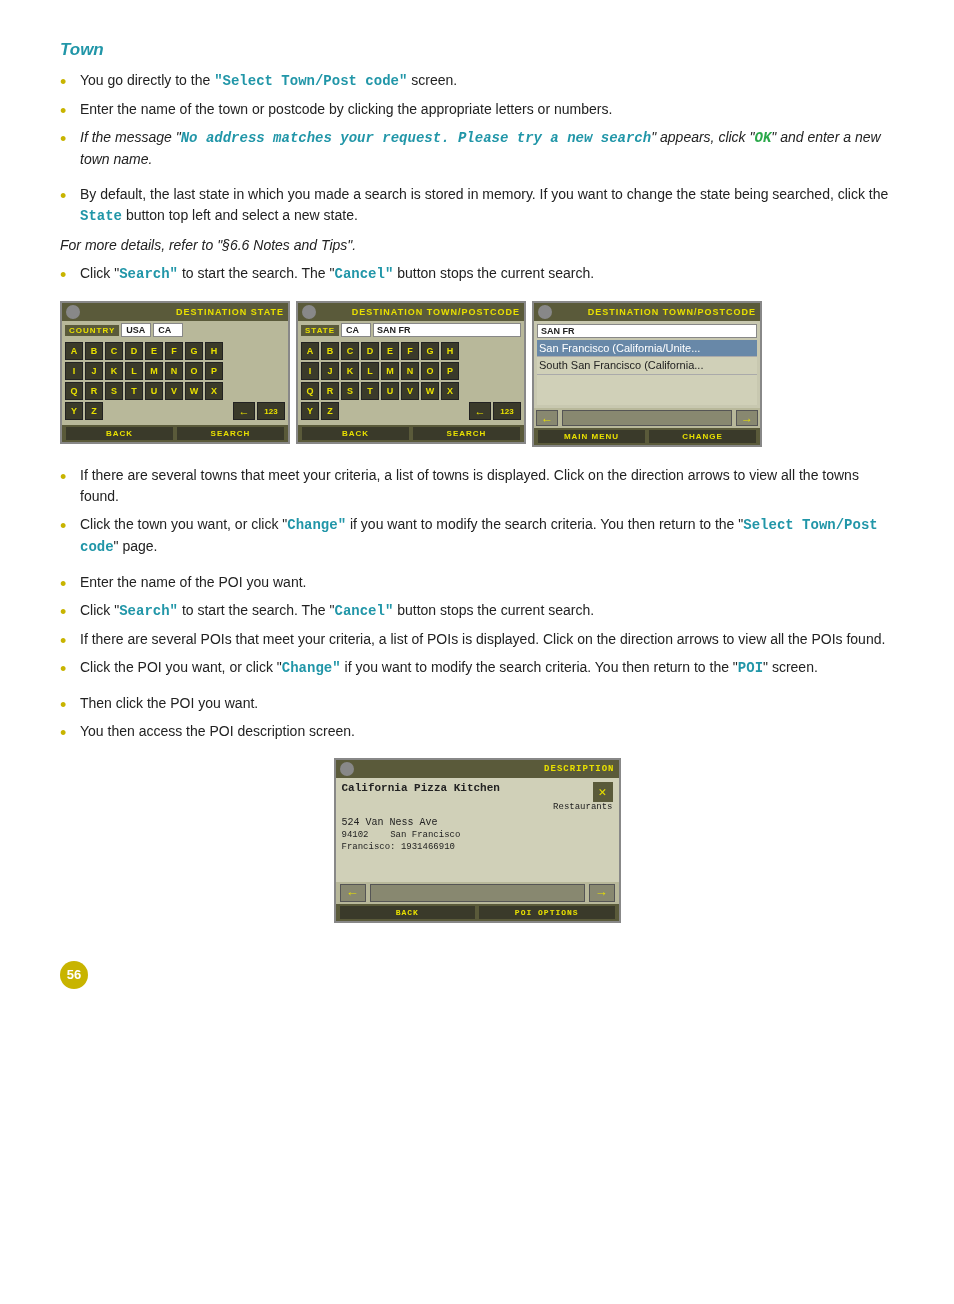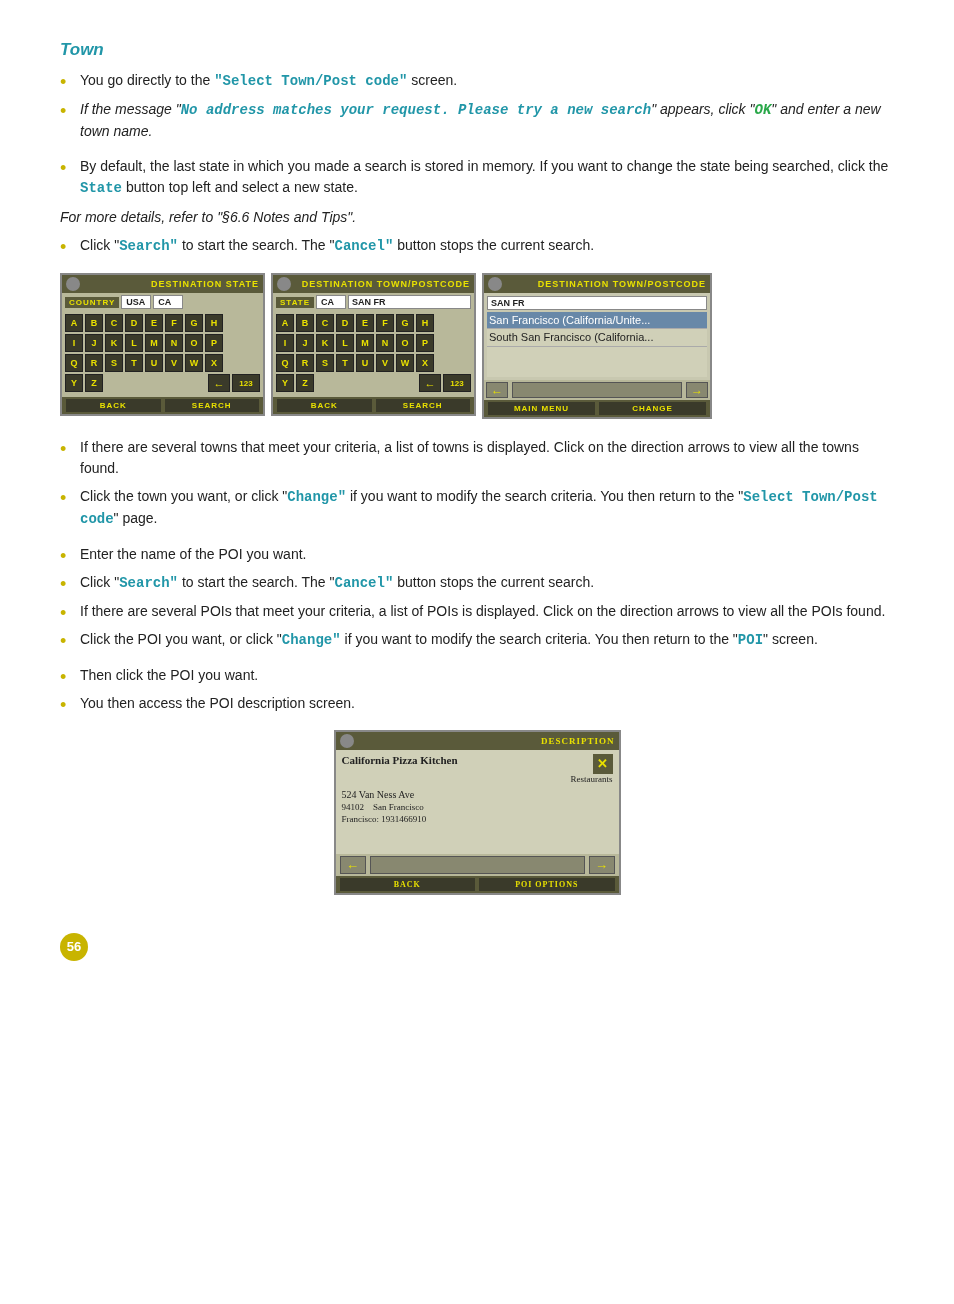--- a/index.html
+++ b/index.html
@@ -52,21 +52,21 @@
       display: flex;
       gap: 6px;
       margin: 16px 0 18px 0;
       align-items: flex-start;
     }
     .nav-screen {
       border: 2px solid #888;
       background: #d8d8c8;
       font-family: Arial, sans-serif;
       font-size: 10px;
-      width: 205px;
+      width: 230px;
       flex-shrink: 0;
     }
     .nav-screen.wide {
       width: 230px;
     }
     .nav-header-row {
       display: flex;
       align-items: center;
       background: #5a5a3a;
       padding: 2px 4px;
@@ -231,21 +231,21 @@
 
     
     .poi-screenshots-row {
       display: flex;
       justify-content: center;
       margin: 16px 0 8px 0;
     }
     .nav-screen-poi {
       border: 2px solid #888;
       background: #a3a3a3;
-      font-family: Liberation Serif, serif;
+      font-family: Liberation Mono, monospace;
       font-size: 10px;
       width: 287px;
     }
     .poi-header {
       display: flex;
       align-items: center;
       background: #5a5a3a;
       padding: 2px 4px;
     }
     .poi-header-icon {
@@ -359,20 +359,23 @@
     }
   </style>
 </head>
 <body>
 
 <div class="section-title">Town</div>
 
 <ul class="bullet-list">
   <li>
     You go directly to the <span class="highlight-teal">"Select Town/Post code"</span> screen.
+  </li>
+  <li>
+    Enter the name of the town or postcode by clicking the appropriate letters or numbers.
   </li>
   <li>
     <span class="italic-note">If the message "<span class="highlight-teal">No address matches your request. Please try a new search</span>" appears, click "<span class="highlight-green">OK</span>" and enter a new town name.</span>
   </li>
 </ul>
 
 <div class="spacer"></div>
 
 <ul class="bullet-list">
   <li>

